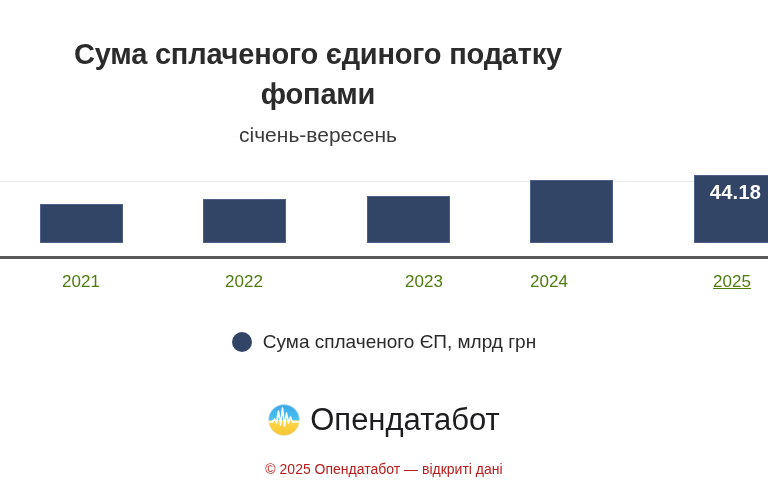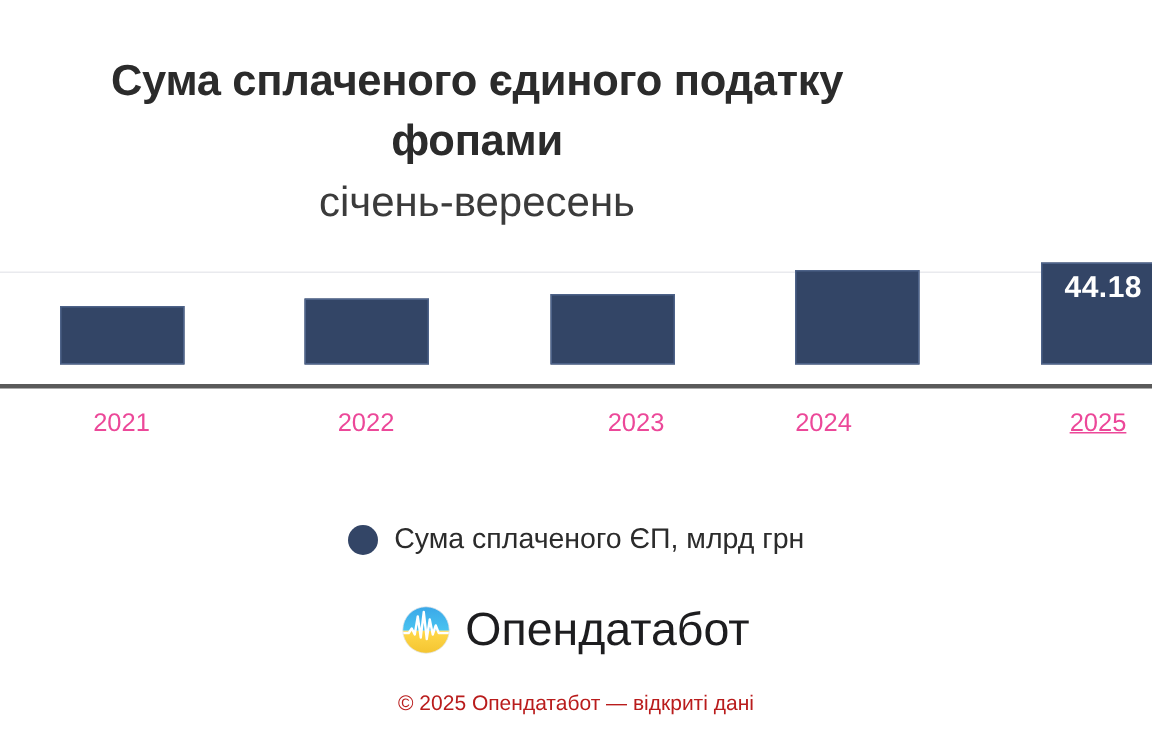--- a/index.html
+++ b/index.html
@@ -36,21 +36,21 @@
     font-size: 29px;
     line-height: 40px;
     font-weight: bold;
     color: #2b2b2b;
     letter-spacing: -0.2px;
     padding-top: 34px;
   }
   .chart-subtitle {
     margin: 0;
     padding-top: 8px;
-    font-size: 28px;
+    font-size: 21px;
     line-height: 26px;
     font-weight: normal;
     color: #3b3b3b;
   }
 
   
   .plot {
     position: absolute;
     left: 0;
     top: 181px;
@@ -102,31 +102,31 @@
     position: absolute;
     left: 0;
     top: 272px;
     width: 768px;
     height: 24px;
   }
   .xtick {
     position: absolute;
     top: 0;
     font-size: 17px;
-    color: #ec4899;
+    color: #4d7c0f;
     text-align: center;
     transform: translateX(-50%);
     white-space: nowrap;
   }
 
   
   .legend {
     position: absolute;
     left: 0;
-    top: 349px;
+    top: 331px;
     width: 768px;
     display: flex;
     align-items: flex-start;
     justify-content: center;
   }
   .legend-item {
     display: flex;
     align-items: center;
     gap: 11px;
   }

